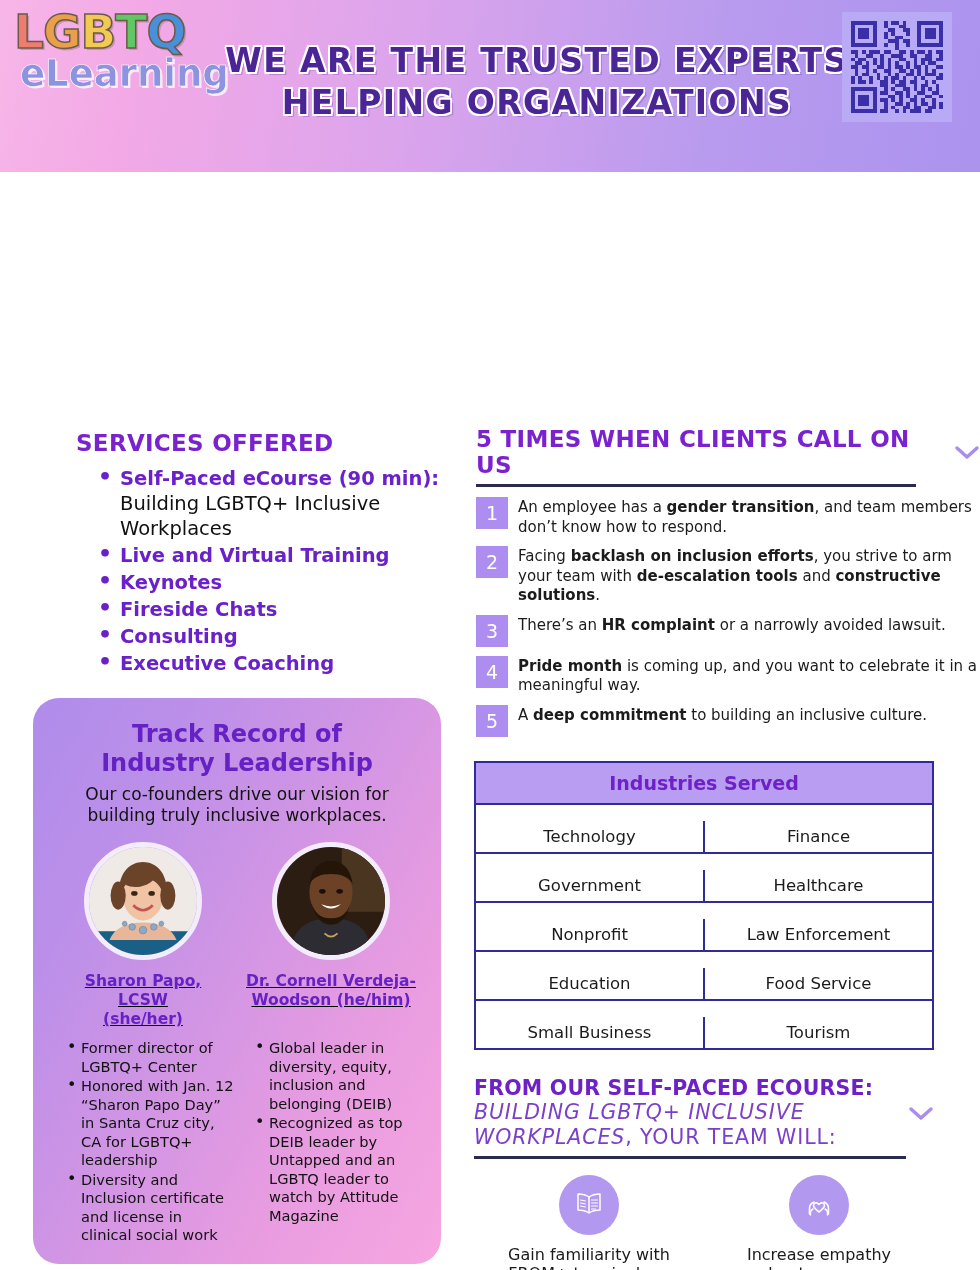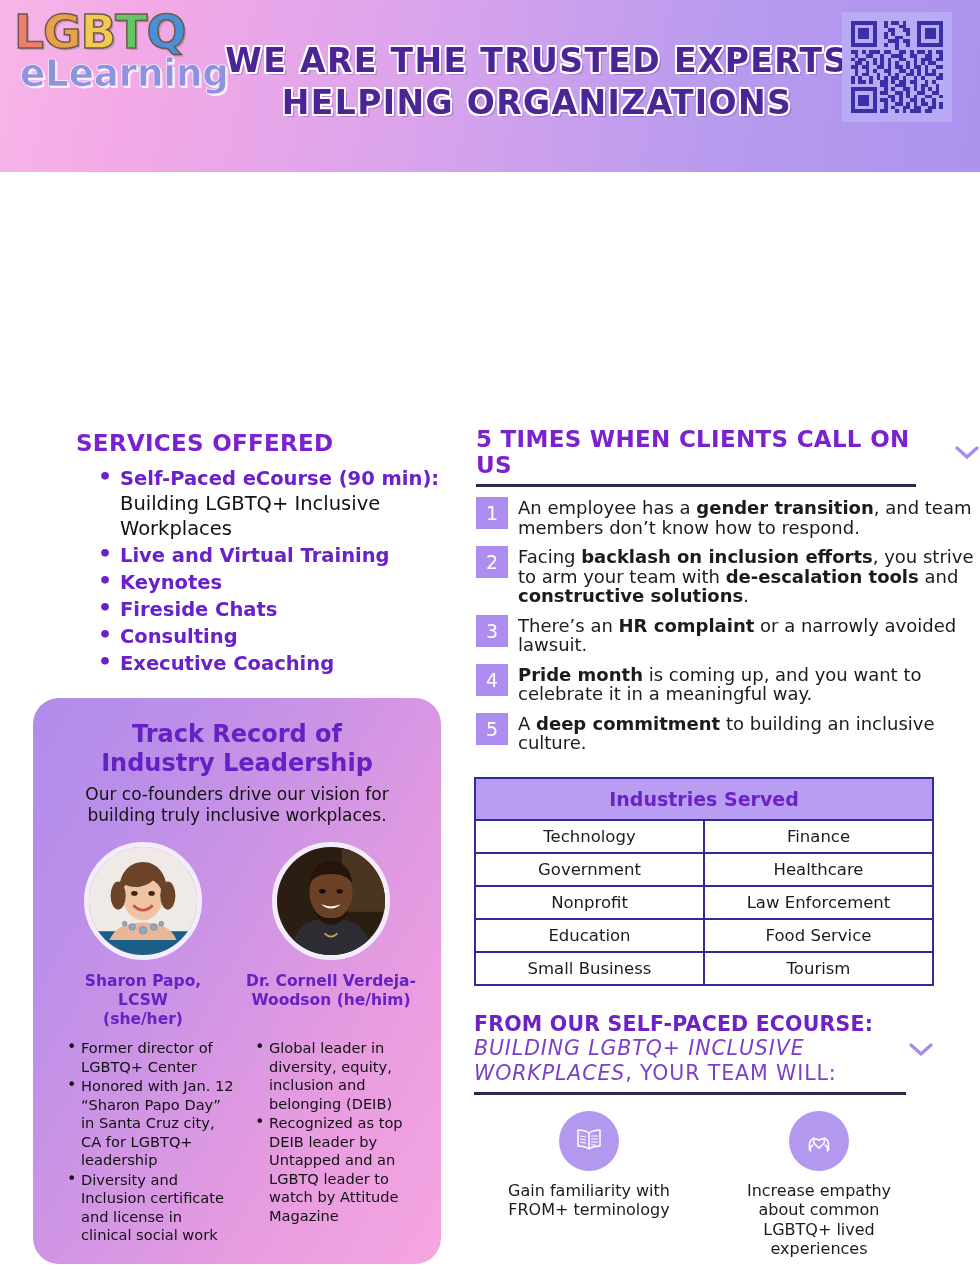--- a/index.html
+++ b/index.html
@@ -99,40 +99,41 @@
   .rule { height:3px; background:#2a2a4e; margin:6px 0 10px 0; width:440px; }
   .five-item { display:flex; gap:10px; margin-bottom:9px; align-items:flex-start; }
   .num {
     flex:none; width:32px; height:32px;
     background:#ae8df0; color:#fff;
     font-family:"DejaVu Sans", sans-serif;
     font-size:19px; font-weight:normal;
     display:flex; align-items:center; justify-content:center;
   }
   .five-txt {
-    font-size:18px; line-height:19.5px; color:#1b1b1b;
+    font-size:15px; line-height:19.5px; color:#1b1b1b;
     font-family:"DejaVu Sans", sans-serif;
     padding-top:1px;
   }
   .five-txt b { font-weight:bold; }
 
   
   .ind-wrap { margin:24px 4px 0 4px; width:460px; border:2px solid #2f2c96; }
   .ind-head {
     background:#b99df2; text-align:center;
     font-family:"DejaVu Sans", sans-serif;
     font-weight:bold; color:#6d21c7; font-size:19px;
     padding:9px 16px; border-bottom:2px solid #2f2c96;
   }
   .ind-row { display:flex; }
   .ind-cell {
     flex:1; text-align:center; padding:6px 0;
     font-size:16.5px; color:#1b1b1b;
     font-family:"DejaVu Sans", sans-serif;
     border-bottom:2px solid #2f2c96;
+    margin-top:16px;
   }
   .ind-cell:first-child { border-right:2px solid #2f2c96; }
   .ind-row:last-child .ind-cell { border-bottom:none; }
 
   
   .ecourse { margin:26px 4px 0 4px; width:460px; }
   .ec-head-row { display:flex; align-items:center; }
   .ec-head-txt { flex:1; }
   .ec-l1 {
     font-family:"DejaVu Sans", sans-serif; font-weight:bold;
@@ -170,21 +171,21 @@
     text-align:center;
     font-family:"DejaVu Sans", sans-serif; font-weight:bold;
     color:#6521c4; font-size:24px; line-height:29px;
   }
   .track-sub {
     text-align:center; margin-top:6px;
     font-family:"DejaVu Sans", sans-serif;
     font-size:17px; line-height:21px; color:#111;
   }
   .people { display:flex; justify-content:space-around; margin-top:16px; }
-  .person { width:170px; text-align:center; }
+  .person { width:170px; text-align:center;text-decoration:underline; }
   .avatar {
     width:118px; height:118px; border-radius:50%;
     margin:0 auto; border:5px solid #f3ecfb;
     overflow:hidden; position:relative;
   }
   .p-name {
     margin-top:12px;
     font-family:"DejaVu Sans", sans-serif; font-weight:bold;
     color:#6521c4; font-size:15.5px; line-height:19px;
   }

